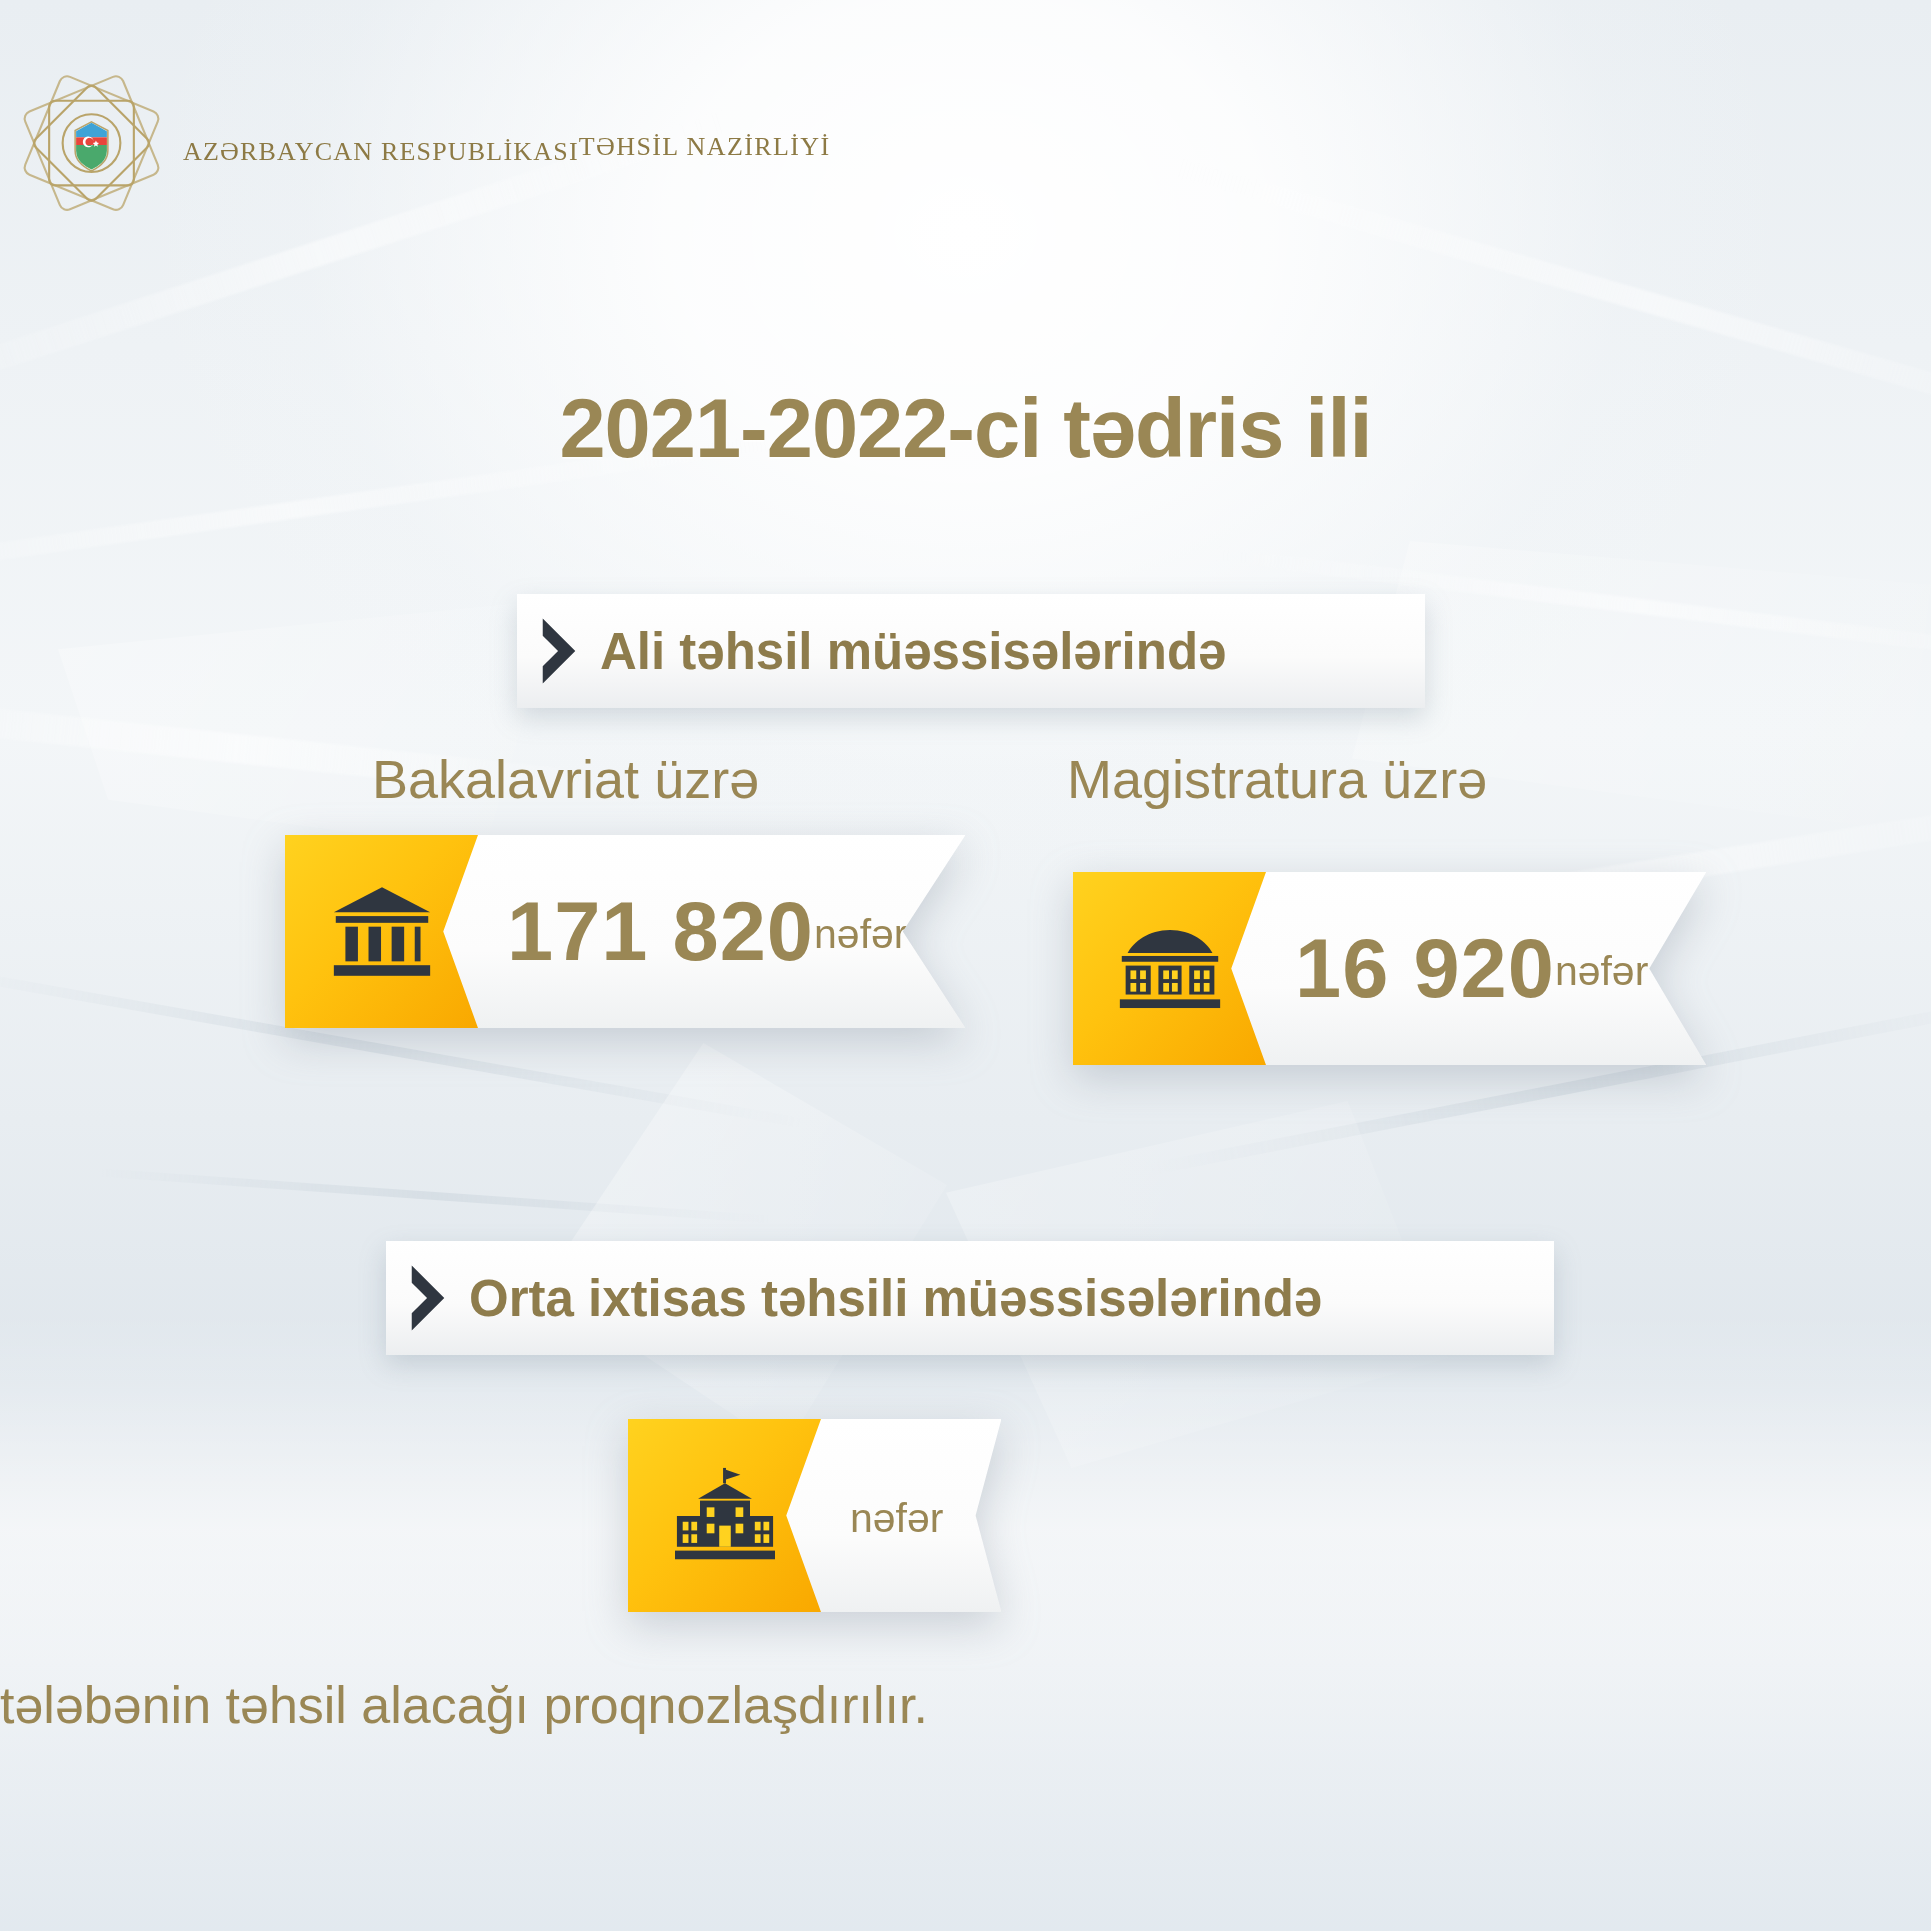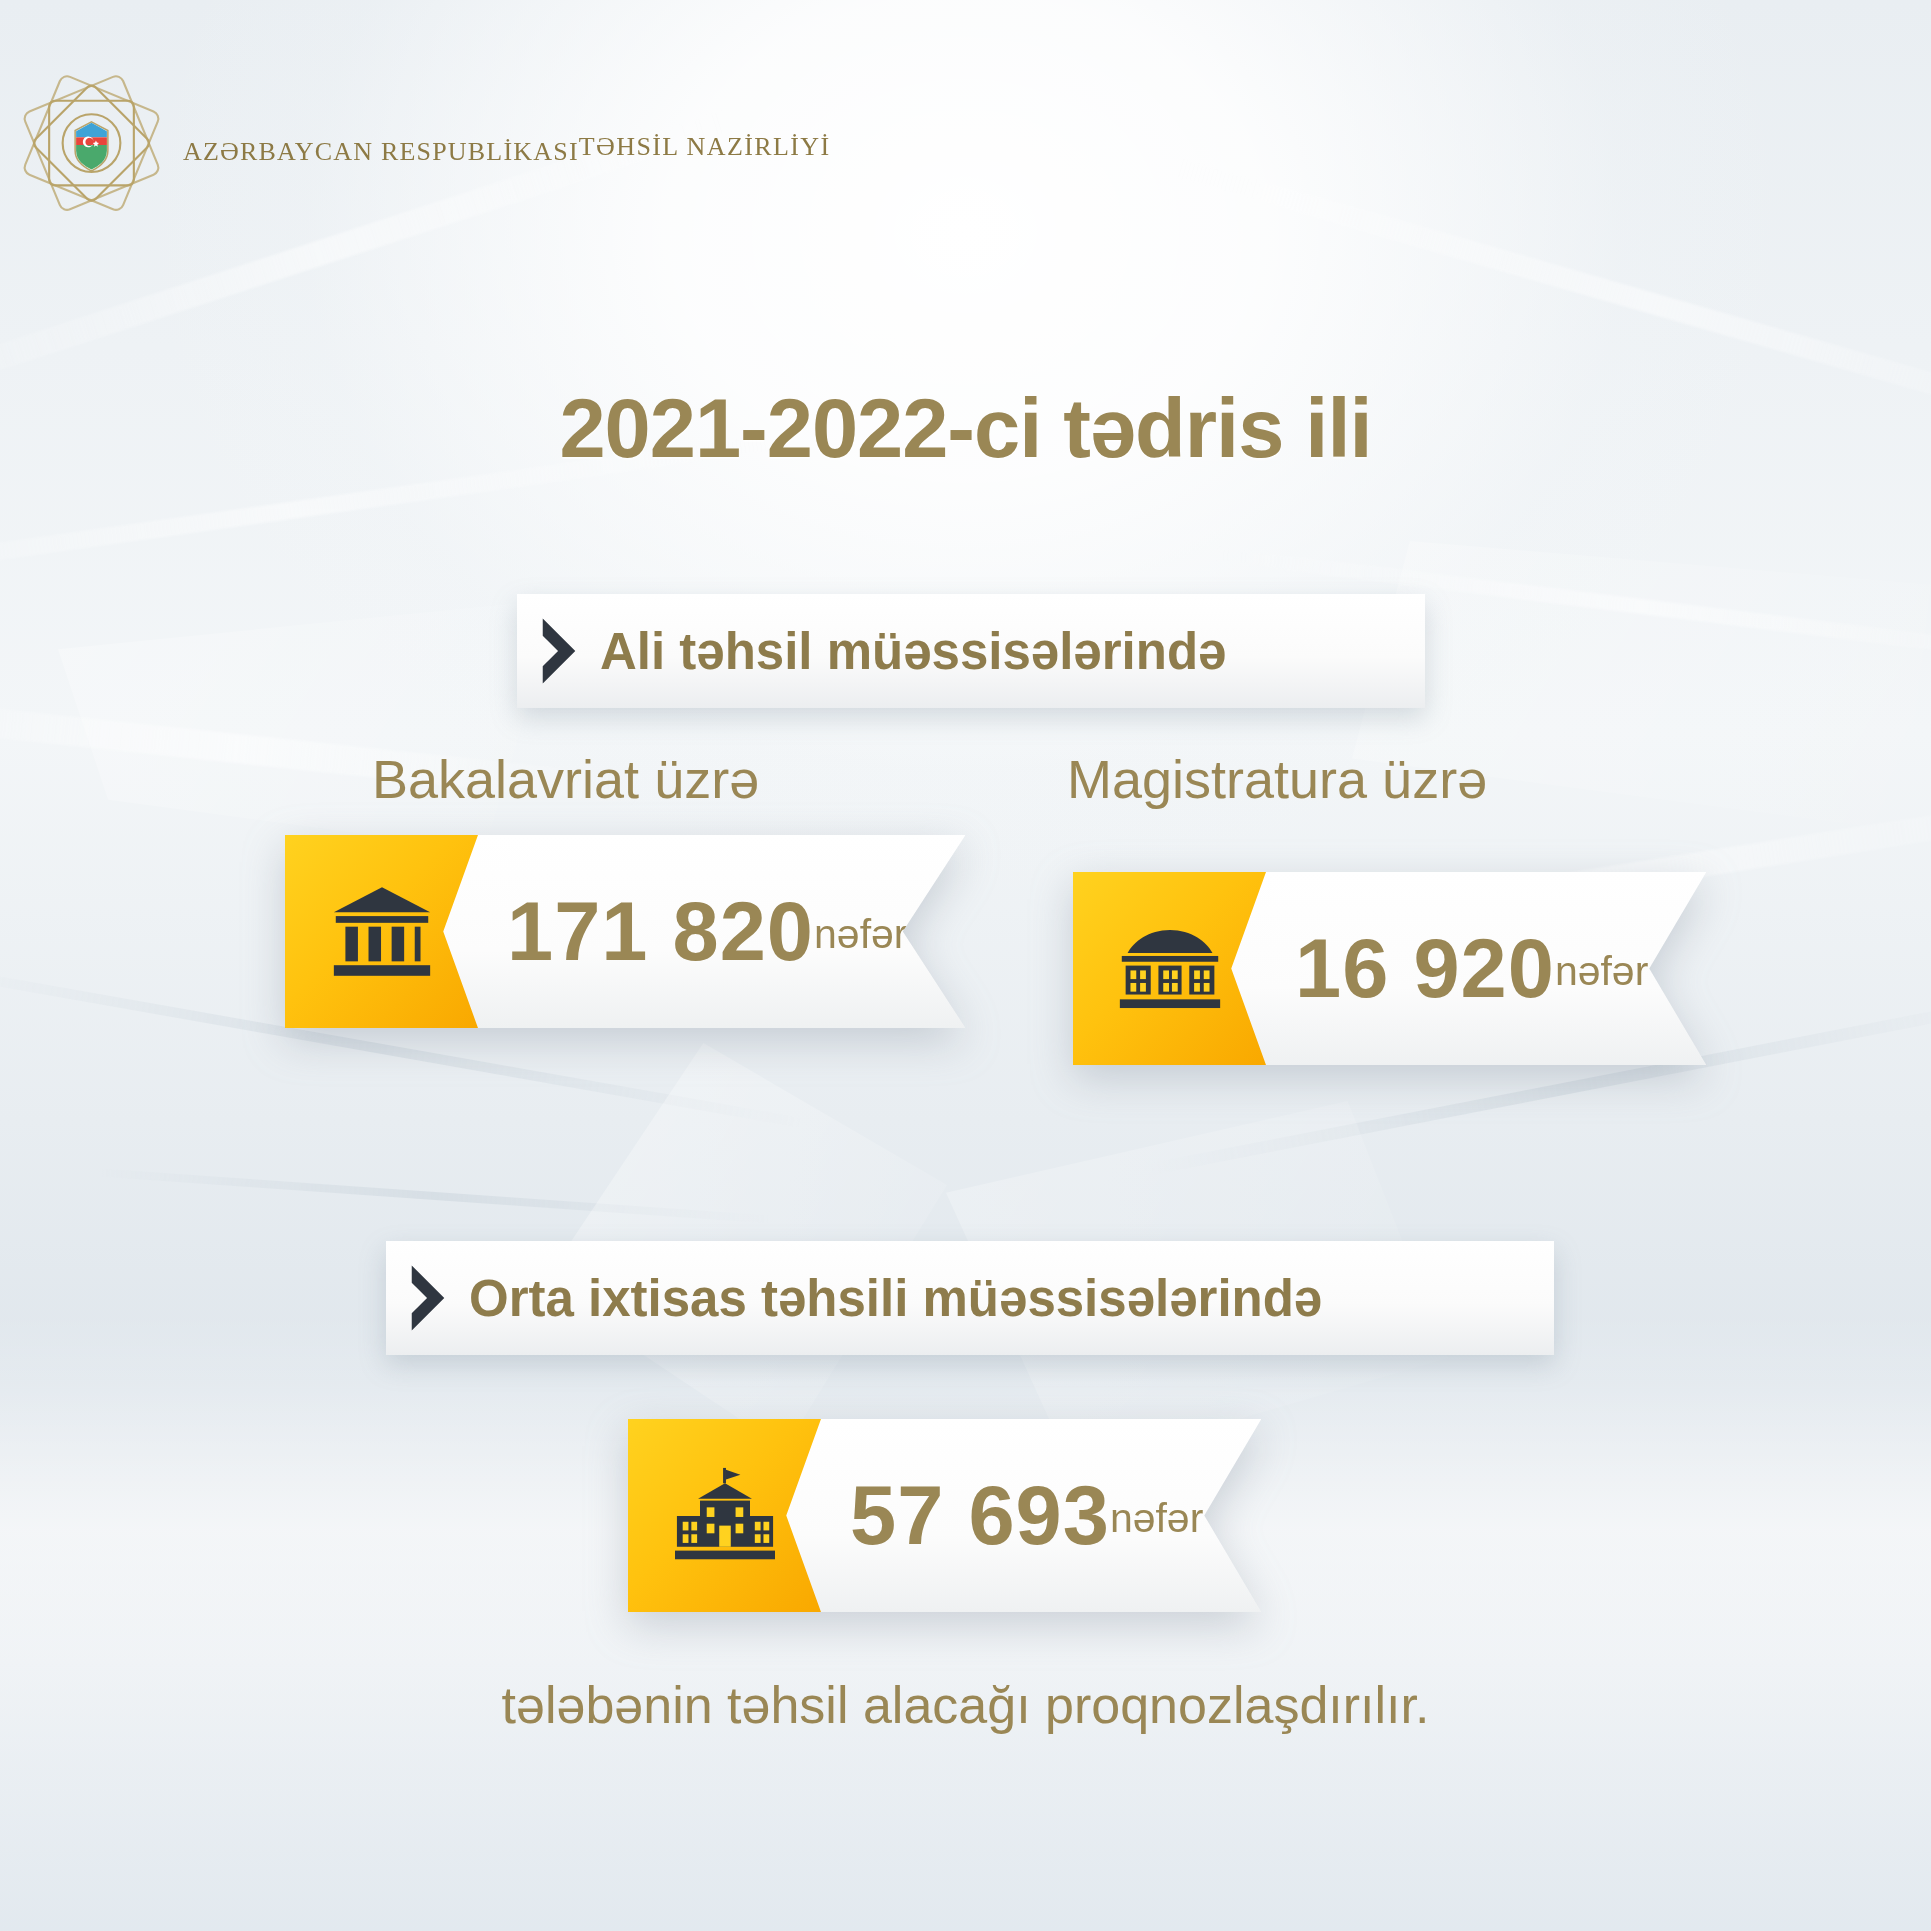--- a/index.html
+++ b/index.html
@@ -155,21 +155,20 @@
     color: #9a8755;
     line-height: 1;
   }
   #card-bak  { left: 285px; top: 835px; }
   #card-mag  { left: 1073px; top: 835px; margin-top: 37px; }
   #card-orta { left: 628px; top: 1419px; }
 
   
   .footnote {
     position: absolute; left: 0; right: 0; top: 1675px;
-    text-align: center;
     font-size: 52px;
     color: #9a8755;
   }
 </style>
 </head>
 <body>
 
 <div id="stage">
 
   <div class="shards">
@@ -320,21 +319,20 @@
           <rect x="12" y="71" width="6" height="9"></rect>
           <rect x="21" y="71" width="6" height="9"></rect>
           <rect x="87" y="58" width="6" height="9"></rect>
           <rect x="96" y="58" width="6" height="9"></rect>
           <rect x="87" y="71" width="6" height="9"></rect>
           <rect x="96" y="71" width="6" height="9"></rect>
         </g>
       </svg>
     </div>
     <div class="value-box">
-      <div class="value">57 693</div>
       <div class="unit">nəfər</div>
     </div>
   </div>
 
   <div class="footnote">tələbənin təhsil alacağı proqnozlaşdırılır.</div>
 
 </div>
 
 
 </body></html>

